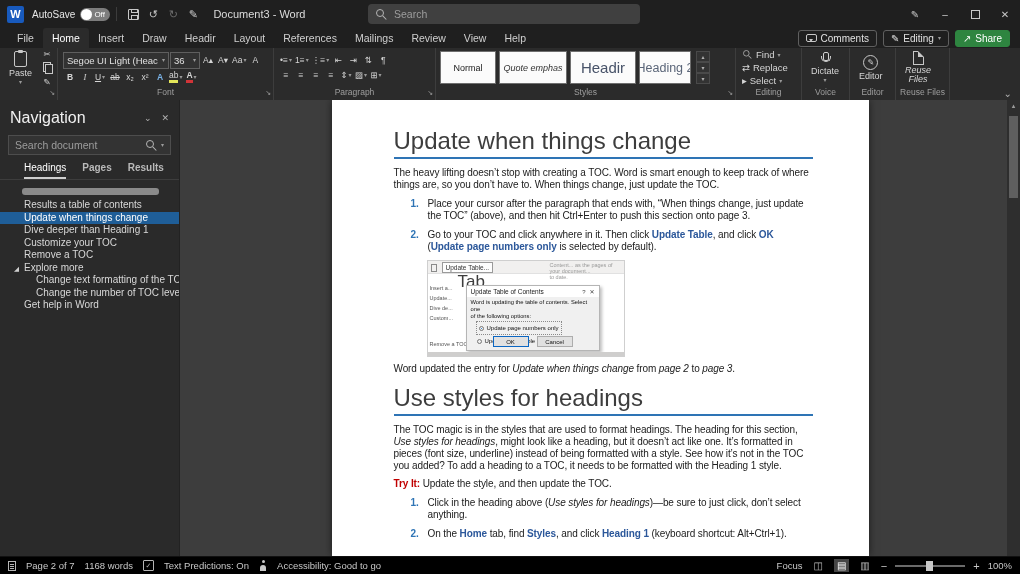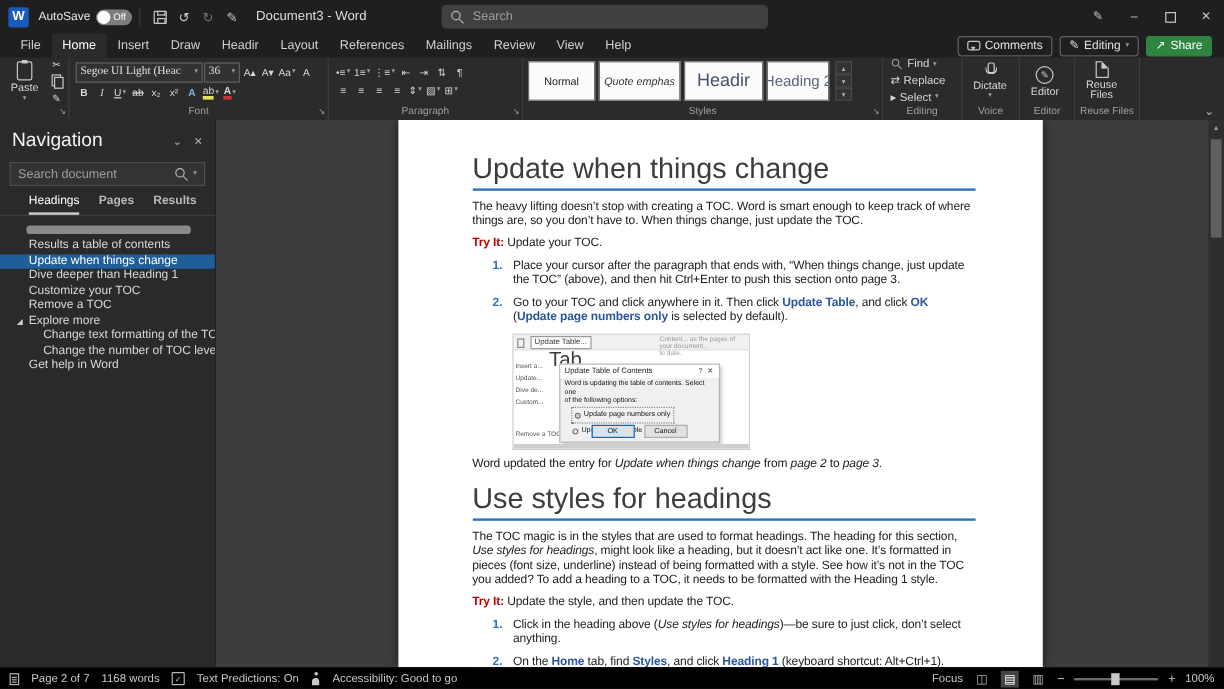--- a/index.html
+++ b/index.html
@@ -68,21 +68,21 @@
             color:#d6d6d6; font-size:9px; padding:0 5px; height:100%; white-space:nowrap; }
   .clipboard-icon { width:13px; height:16px; border:1px solid #c8c8c8; border-radius:2px; position:relative; }
   .clipboard-icon::before { content:""; position:absolute; top:-2px; left:3px; width:5px; height:3px;
                             background:#c8c8c8; border-radius:1px; }
   .minicol { display:flex; flex-direction:column; gap:1px; margin-left:3px; }
   .sbtn { min-width:14px; height:13px; display:flex; align-items:center; justify-content:center;
           font-size:8.5px; color:#d6d6d6; gap:1px; padding:0 1px; }
   .fontcol { display:flex; flex-direction:column; justify-content:center; gap:2px; padding:0 5px; height:39px; }
   .frow { display:flex; align-items:center; gap:1px; }
   .combo { height:17px; border:1px solid #5f5f5f; background:#323232; display:flex; align-items:center;
-           font-size:9.5px; color:#e0e0e0; padding:0 3px; gap:2px; white-space:nowrap; overflow:hidden;font-family:Liberation Serif, serif; }
+           font-size:9.5px; color:#e0e0e0; padding:0 3px; gap:2px; white-space:nowrap; overflow:hidden; }
   .combo .caret { margin-left:auto; }
   .gb { font-weight:bold; } .gi { font-style:italic; font-family:"Liberation Serif",serif; }
   .gu { text-decoration:underline; } .gs { text-decoration:line-through; }
   .gfx { color:#7ab3e8; font-weight:bold; }
   .ghl { border-bottom:3px solid #e3e65a; line-height:1; }
   .gfc { border-bottom:3px solid #d13438; line-height:1; font-weight:bold; }
   .copy-icon { position:relative; width:9px; height:11px; }
   .copy-icon::before, .copy-icon::after { content:""; position:absolute; width:6px; height:8px;
           border:1px solid #c8c8c8; }
   .copy-icon::before { left:0; top:0; } .copy-icon::after { left:2px; top:2px; background:#2b2b2b; }
@@ -102,21 +102,21 @@
   .mic { position:relative; width:10px; height:13px; }
   .mic::before { content:""; position:absolute; left:3px; top:0; width:4px; height:7px;
                  border:1px solid #d0d0d0; border-radius:2px; }
   .mic::after { content:""; position:absolute; left:1px; top:4px; width:8px; height:5px;
                 border:1px solid #d0d0d0; border-top:none; border-radius:0 0 5px 5px; }
   .editor-ic { width:15px; height:15px; border:1px solid #c8c8c8; border-radius:50%; display:flex;
                align-items:center; justify-content:center; font-size:8px; color:#c8c8c8; }
   .page-ic { width:11px; height:14px; border:1px solid #c8c8c8; position:relative; }
   .page-ic::before { content:""; position:absolute; right:-1px; top:-1px; border:3px solid #2b2b2b;
                      border-left-color:#c8c8c8; border-bottom-color:#c8c8c8; }
-  .two-line { line-height:9px; text-align:center; }
+  .two-line { line-height:9px; text-align:center;font-style:italic; }
 
   
   .main { flex:1; display:flex; overflow:hidden; background:#3d3d3d; }
   .navpane { width:180px; background:#2a2a2a; border-right:1px solid #222; display:flex;
              flex-direction:column; flex:none; }
   .nav-h { display:flex; align-items:center; padding:9px 10px 3px; }
   .nav-title { font-size:16px; color:#f0f0f0; }
   .nav-hbtns { margin-left:auto; display:flex; gap:10px; color:#b0b0b0; font-size:9px; }
   .nav-search { margin:5px 8px 2px; height:20px; border:1px solid #4d4d4d; background:#333;
                 display:flex; align-items:center; padding:0 6px; gap:4px; }
@@ -477,21 +477,20 @@
         <div class="nav-item l2">Change text formatting of the TO...</div>
         <div class="nav-item l2">Change the number of TOC levels</div>
         <div class="nav-item">Get help in Word</div>
       </div>
     </div>
 
     <div class="docarea">
       <div class="page">
         <div class="doc-h">Update when things change</div>
         <p class="doc-p">The heavy lifting doesn’t stop with creating a TOC. Word is smart enough to keep track of where things are, so you don’t have to. When things change, just update the TOC.</p>
-        <p class="tryit"><span class="try-label">Try It:</span><span> Update your TOC.</span></p>
         <div class="dlist">
           <span class="dnum">1.</span>
           <span class="dtext">Place your cursor after the paragraph that ends with, “When things change, just update the TOC” (above), and then hit Ctrl+Enter to push this section onto page 3.</span>
         </div>
         <div class="dlist">
           <span class="dnum">2.</span>
           <span class="dtext"><span>Go to your TOC and click anywhere in it. Then click </span><span class="bb">Update Table</span><span>, and click </span><span class="bb">OK</span><span> (</span><span class="bb">Update page numbers only</span><span> is selected by default).</span></span>
         </div>
 
         <div class="embed">

